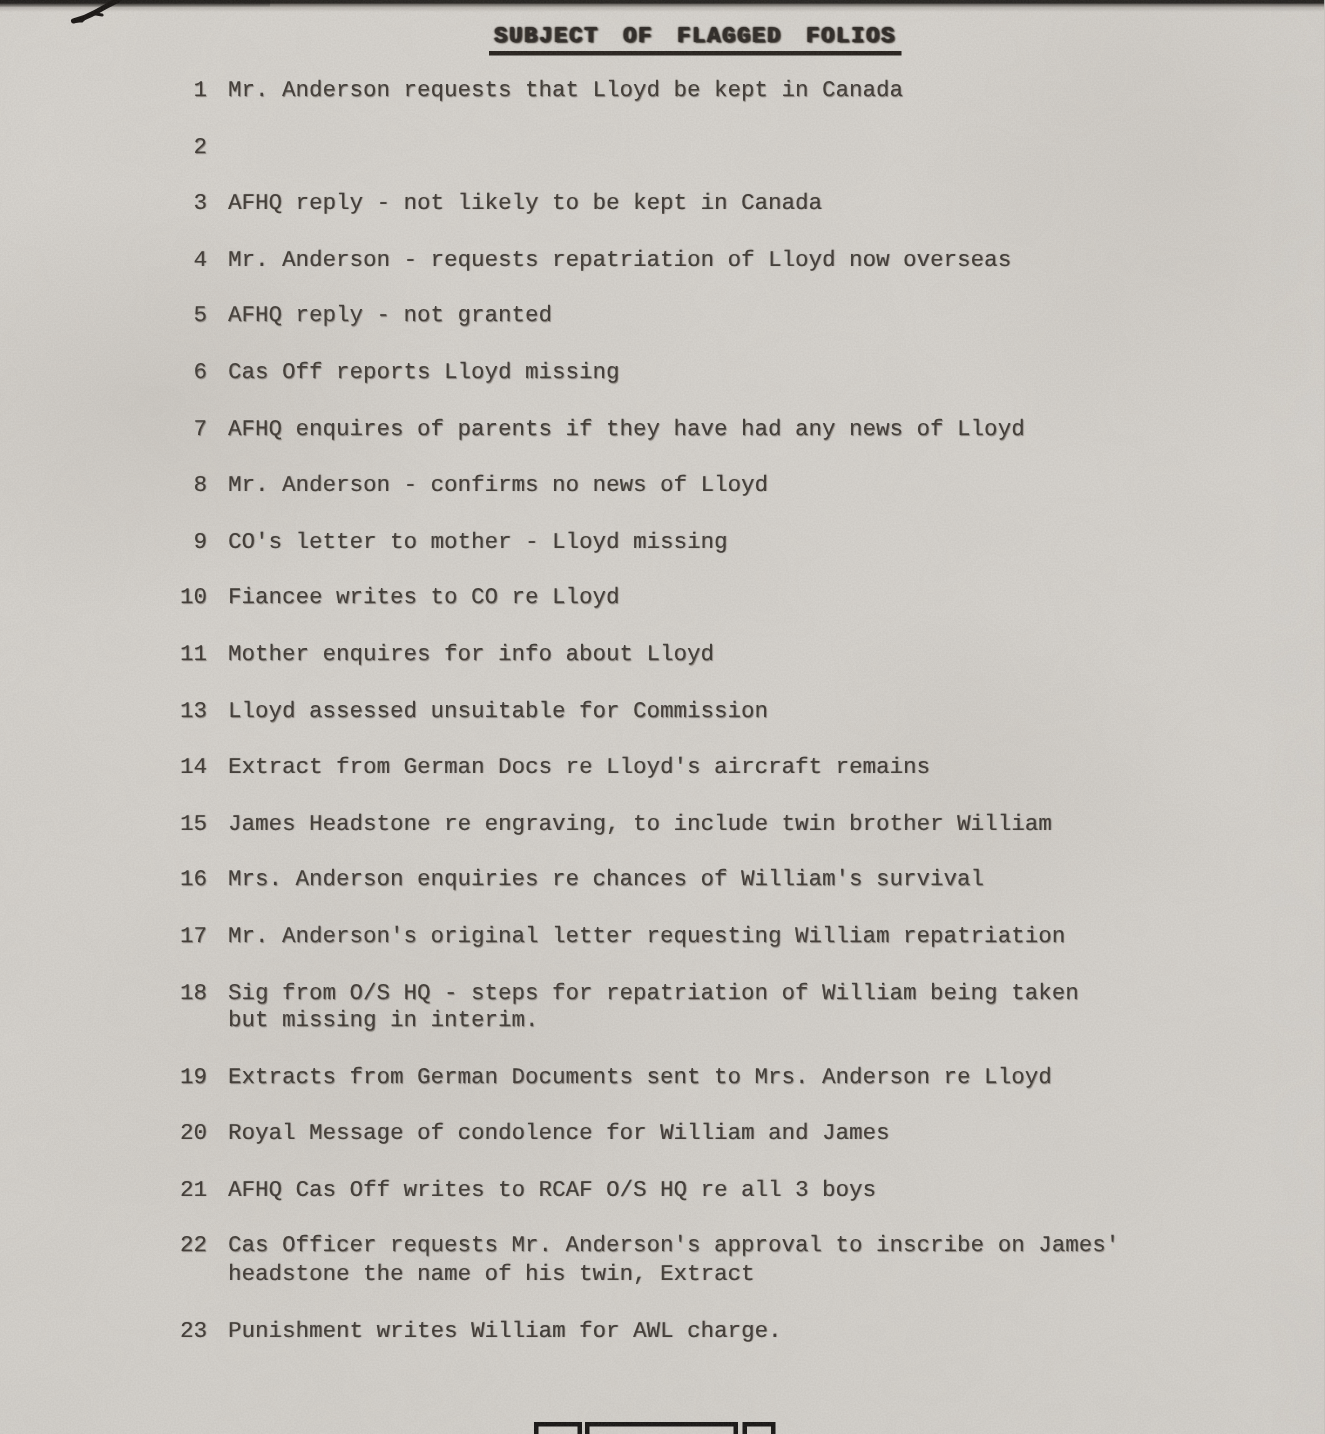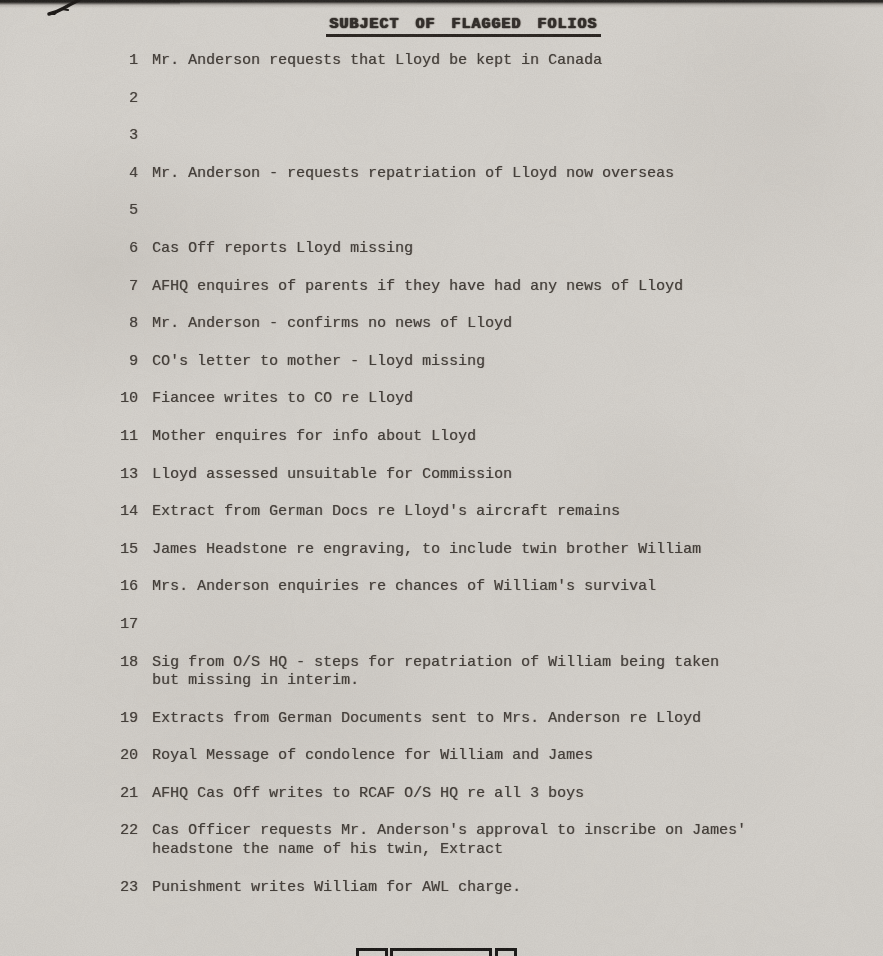--- a/index.html
+++ b/index.html
@@ -120,29 +120,35 @@
     <span class="num">1</span>
     <span class="txt">
           <span class="line">Mr. Anderson requests that Lloyd be kept in Canada</span>
         </span>
   </div>
       <div class="row">
     <span class="num">2</span>
   </div>
       <div class="row">
     <span class="num">3</span>
+    <span class="txt">
+          <span class="line">AFHQ reply - not likely to be kept in Canada</span>
+        </span>
   </div>
       <div class="row">
     <span class="num">4</span>
     <span class="txt">
           <span class="line">Mr. Anderson - requests repatriation of Lloyd now overseas</span>
         </span>
   </div>
       <div class="row">
     <span class="num">5</span>
+    <span class="txt">
+          <span class="line">AFHQ reply - not granted</span>
+        </span>
   </div>
       <div class="row">
     <span class="num">6</span>
     <span class="txt">
           <span class="line">Cas Off reports Lloyd missing</span>
         </span>
   </div>
       <div class="row">
     <span class="num">7</span>
     <span class="txt">
@@ -192,20 +198,23 @@
         </span>
   </div>
       <div class="row">
     <span class="num">16</span>
     <span class="txt">
           <span class="line">Mrs. Anderson enquiries re chances of William's survival</span>
         </span>
   </div>
       <div class="row">
     <span class="num">17</span>
+    <span class="txt">
+          <span class="line">Mr. Anderson's original letter requesting William repatriation</span>
+        </span>
   </div>
       <div class="row">
     <span class="num">18</span>
     <span class="txt">
           <span class="line">Sig from O/S HQ - steps for repatriation of William being taken</span>
           <span class="line">but missing in interim.</span>
         </span>
   </div>
       <div class="row">
     <span class="num">19</span>

